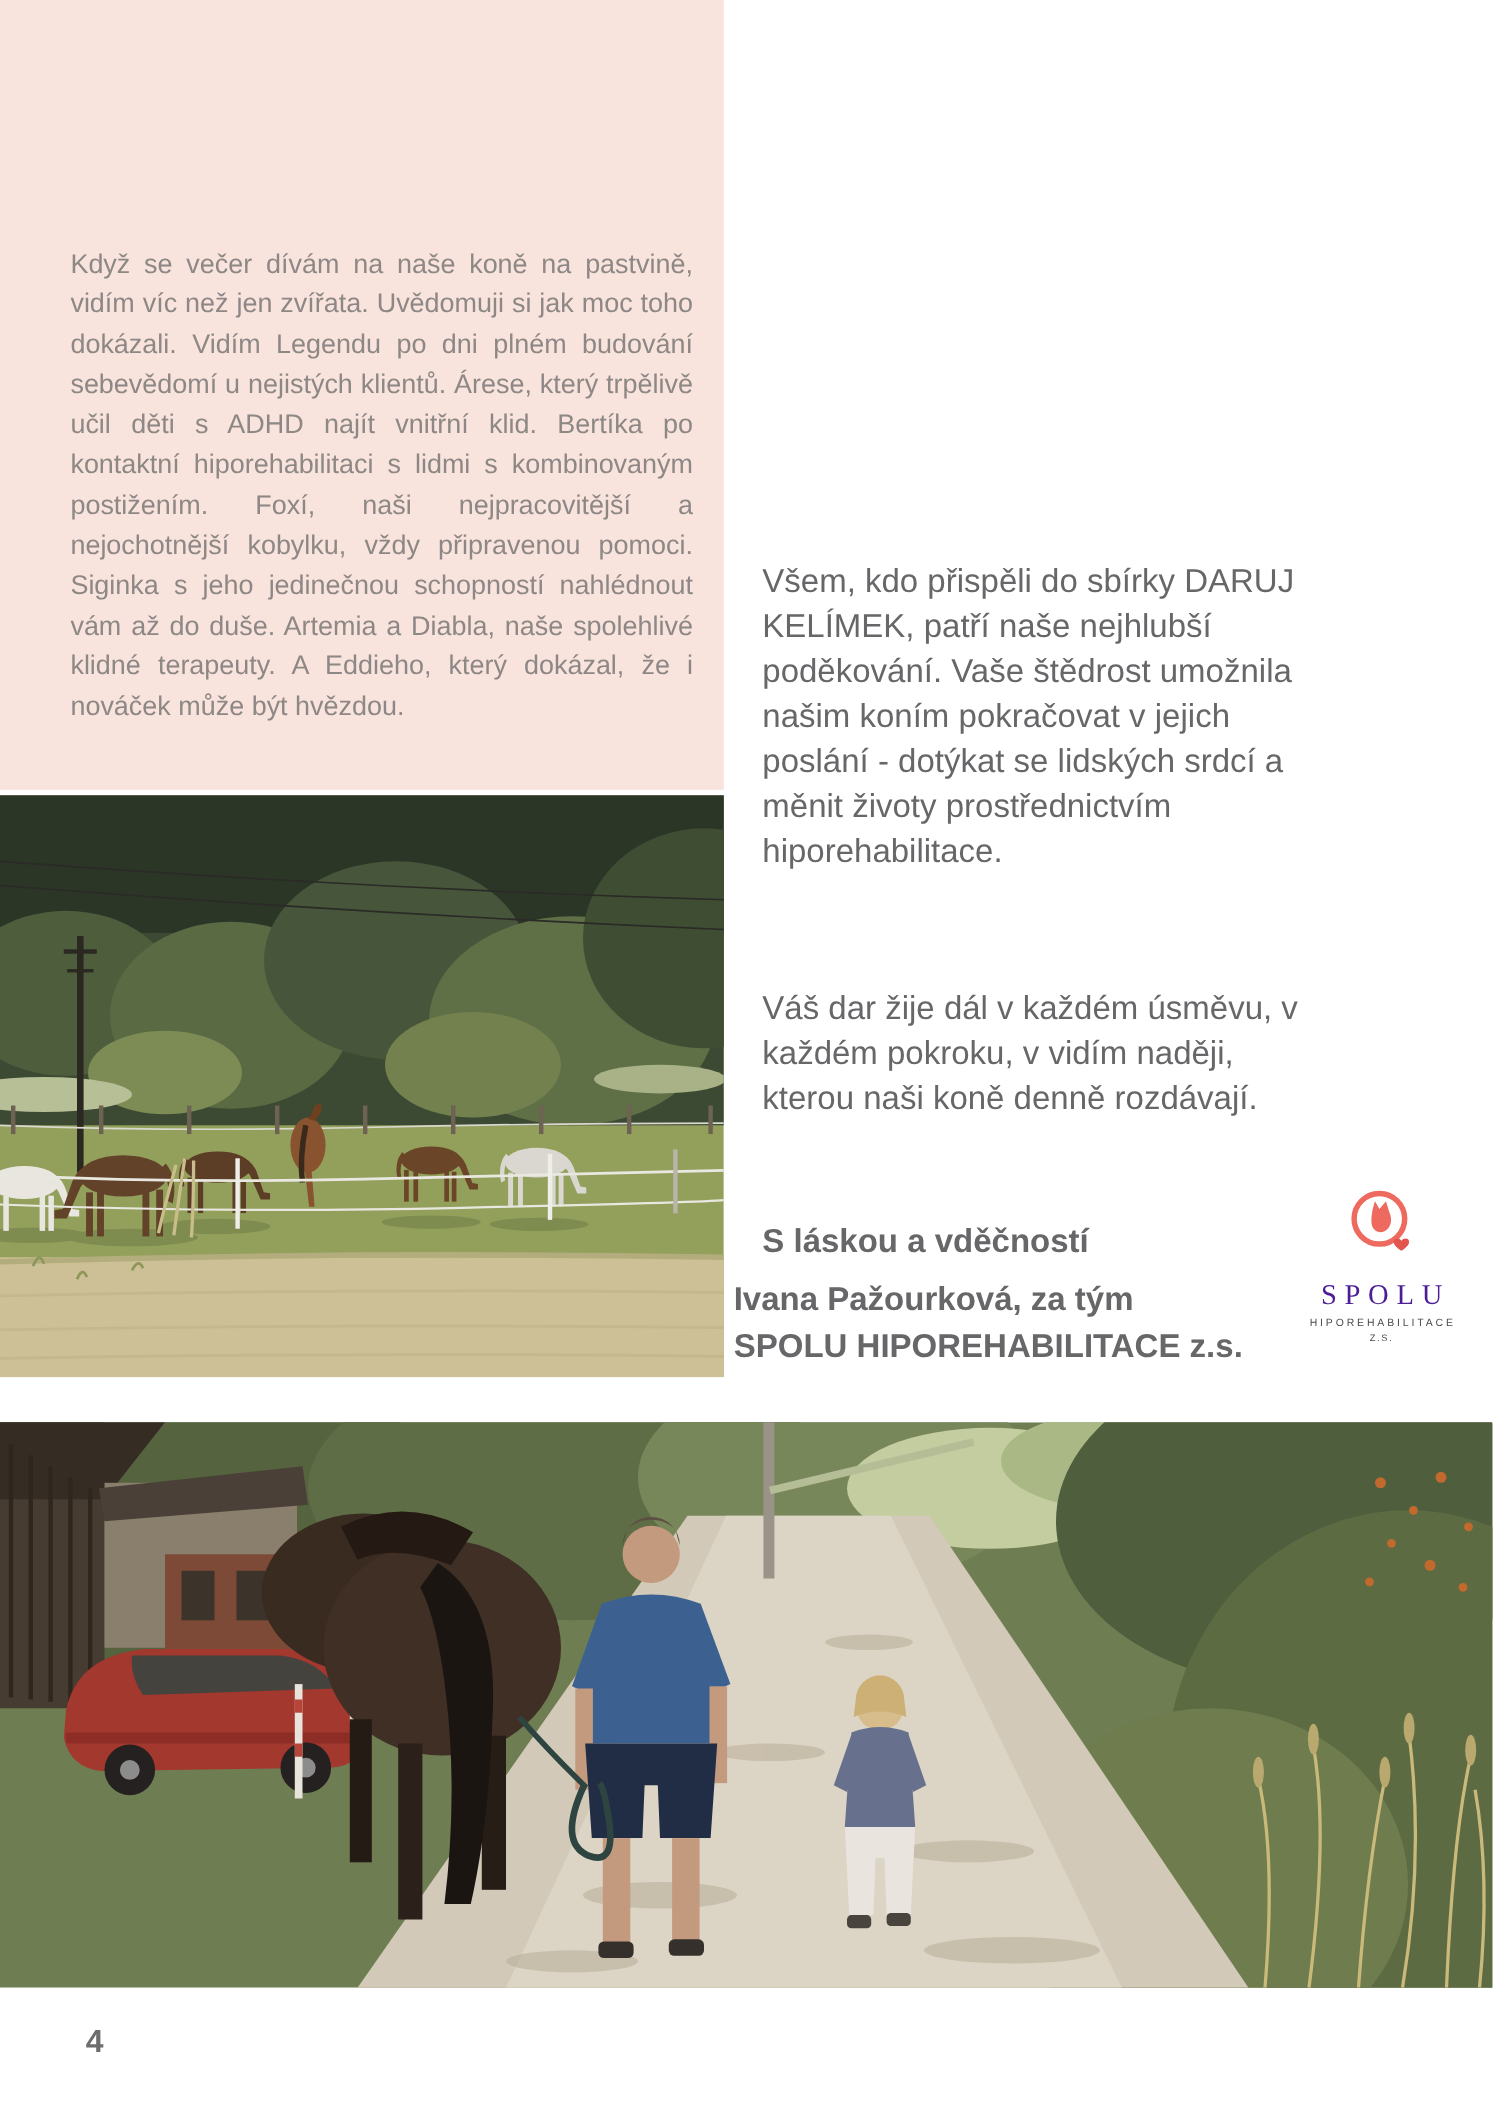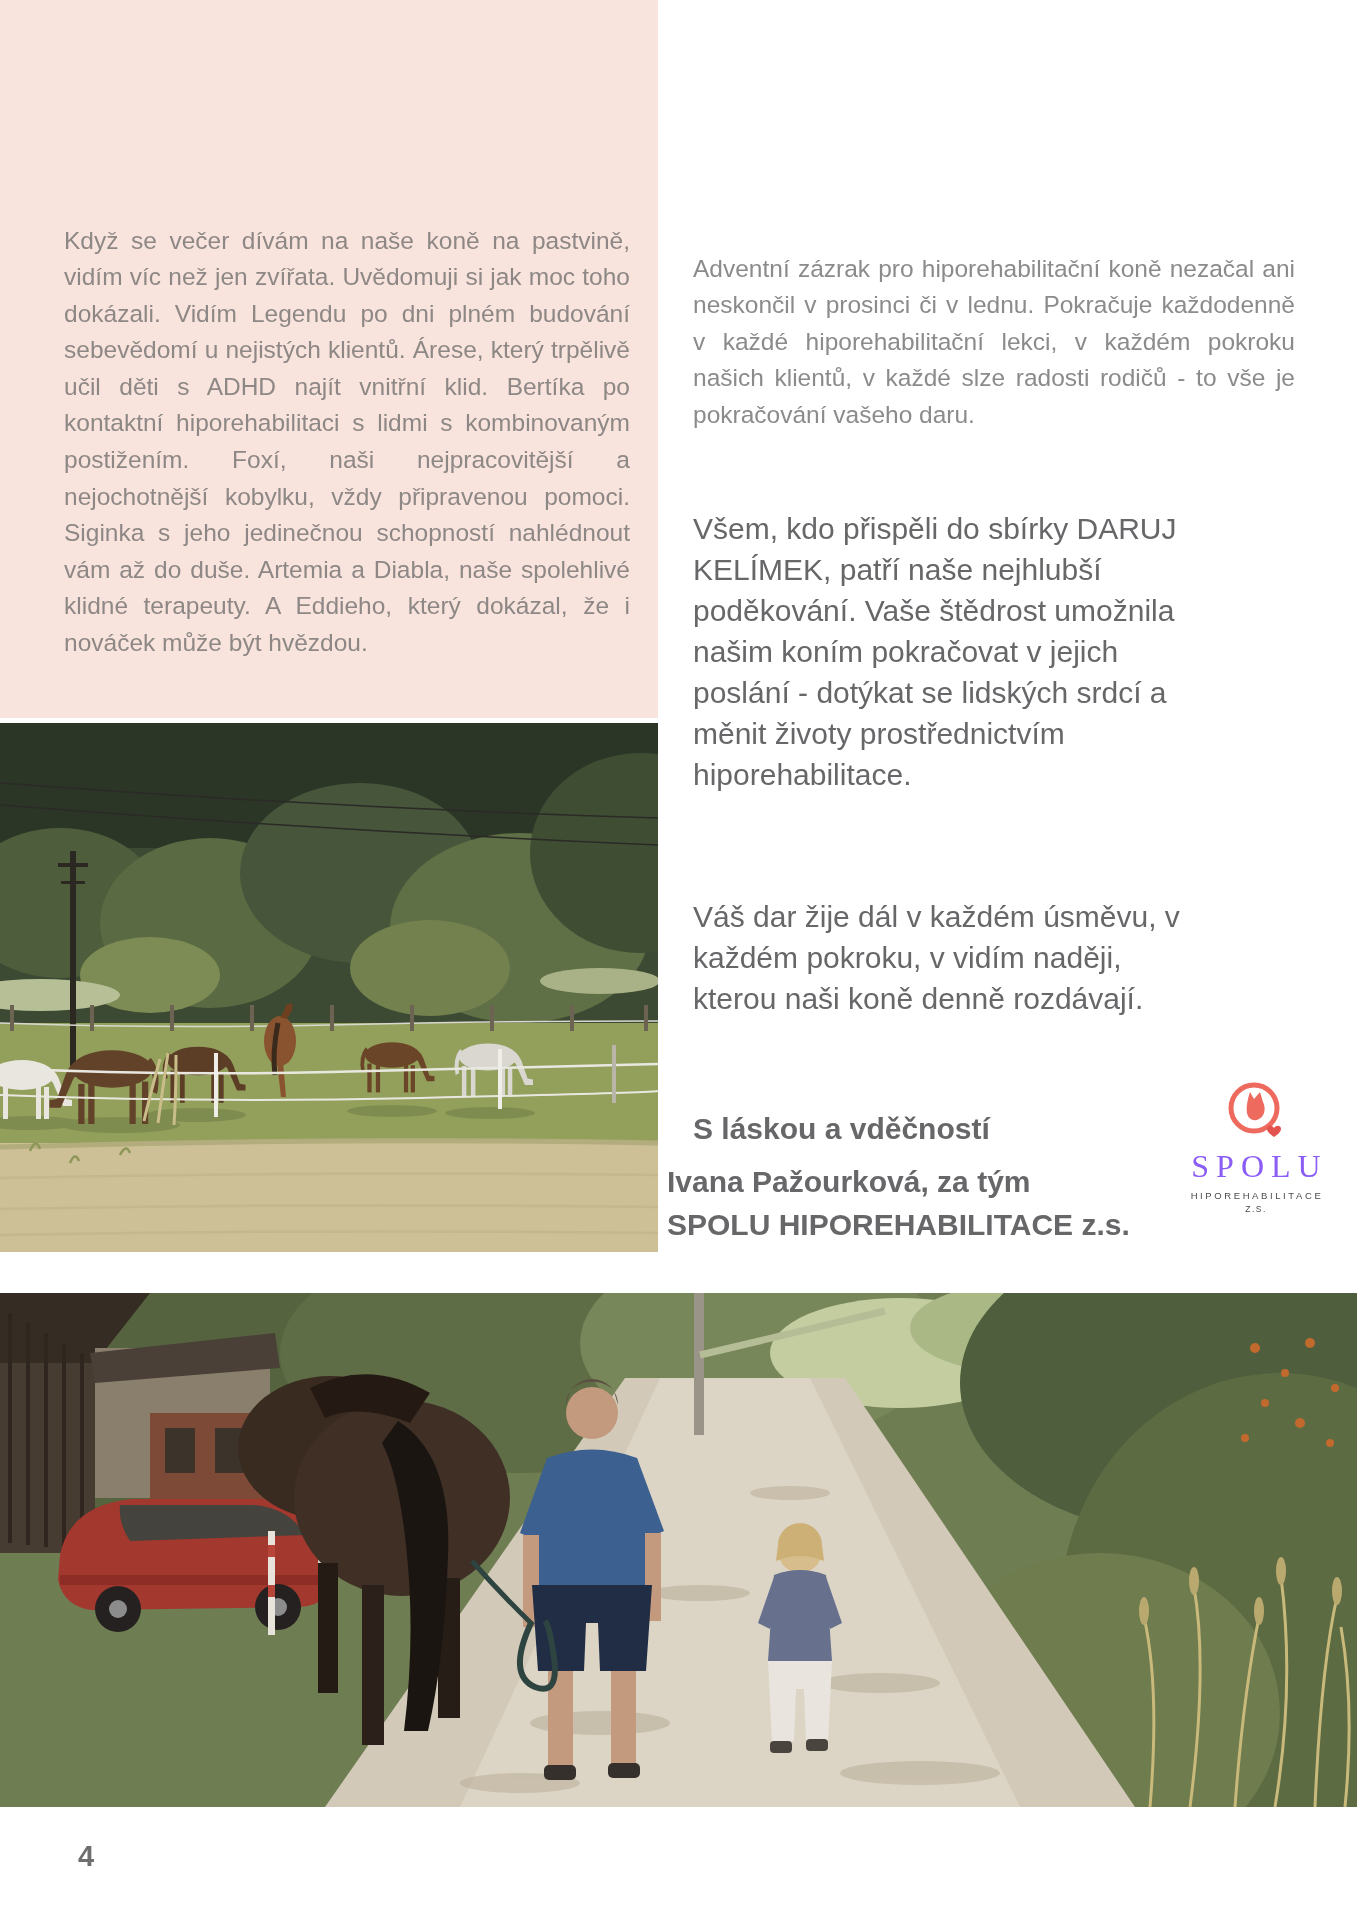--- a/index.html
+++ b/index.html
@@ -49,22 +49,22 @@
     font-size:30px;line-height:43px;font-weight:700;color:#67676a;
   }
   
   .logo{
     position:absolute;left:1178px;top:1080px;width:156px;
     text-align:center;color:#3f3e3e;
   }
   .logo-mark{display:block;margin:0 auto;}
   .logo-title{
     font-family:"Liberation Serif", serif;
-    font-size:32px;letter-spacing:7px;margin-top:2px;
-    color:#8b5cf6;text-indent:7px;
+    font-size:26px;letter-spacing:7px;margin-top:16px;
+    color:#4c1d95;text-indent:7px;
   }
   .logo-subtitle{
     font-size:9.5px;letter-spacing:2.6px;color:#4c4b4b;margin-top:5px;text-indent:2px;
   }
   .logo-suffix{
     font-size:8.5px;letter-spacing:1.5px;color:#4c4b4b;margin-top:3px;
   }
   
   .photo{position:absolute;display:block;}
   .photo-pasture{left:0;top:723px;width:658px;height:529px;}
@@ -156,21 +156,20 @@
     <rect x="612" y="322" width="4" height="58" fill="#b9b5a8"></rect>
 
     <path d="M168,330 q-6,40 -10,70 M176,332 q0,42 -2,70 M160,336 q-10,36 -16,62" stroke="#c9bd8a" stroke-width="3" fill="none"></path>
 
     <rect x="0" y="420" width="658" height="109" fill="#cdc096"></rect>
     <path d="M0,424 Q330,414 658,420" stroke="#b3ad7e" stroke-width="5" fill="none"></path>
     <path d="M0,455 Q330,448 658,452 M0,486 Q330,480 658,484 M0,512 Q330,506 658,510" stroke="#c2b287" stroke-width="2.5" fill="none" opacity="0.7"></path>
     <path d="M30,428 q6,-14 10,-2 M120,432 q6,-12 10,-2 M70,440 q5,-12 9,-2" stroke="#8d9758" stroke-width="2.5" fill="none"></path>
   </svg>
 
-  <p class="section-paragraph">Adventní zázrak pro hiporehabilitační koně nezačal ani neskončil v prosinci či v lednu. Pokračuje každodenně v každé hiporehabilitační lekci, v každém pokroku našich klientů,  v každé slze radosti rodičů - to vše je pokračování vašeho daru.</p>
   <p class="highlight highlight-1">Všem, kdo přispěli do sbírky DARUJ KELÍMEK, patří naše nejhlubší poděkování. Vaše štědrost umožnila našim koním pokračovat v jejich poslání - dotýkat se lidských srdcí a měnit životy prostřednictvím hiporehabilitace.</p>
   <p class="highlight highlight-2">Váš dar žije dál v každém úsměvu, v každém pokroku, v vidím naději, kterou naši koně denně rozdávají.</p>
   <p class="closing-line">S láskou a vděčností</p>
 
   <div class="logo">
     <svg class="logo-mark" width="78" height="66" viewBox="0 0 78 66" aria-hidden="true">
       <circle cx="37" cy="28" r="23" fill="none" stroke="var(--logo-coral,#ee6a5e)" stroke-width="5"></circle>
       <path d="M33,12 l4,7 l6,-7 l3,10 c3,6 2,14 -4,17 c-5,3 -11,0 -12,-6 c-1,-7 1,-15 3,-21 z" fill="var(--logo-coral,#ee6a5e)"></path>
       <path d="M57,48 c2,-3 7,-3 7,1 c0,3 -4,6 -7,8 c-3,-2 -7,-5 -7,-8 c0,-4 5,-4 7,-1 z" fill="var(--logo-heart-red,#e2544d)"></path>
     </svg>

